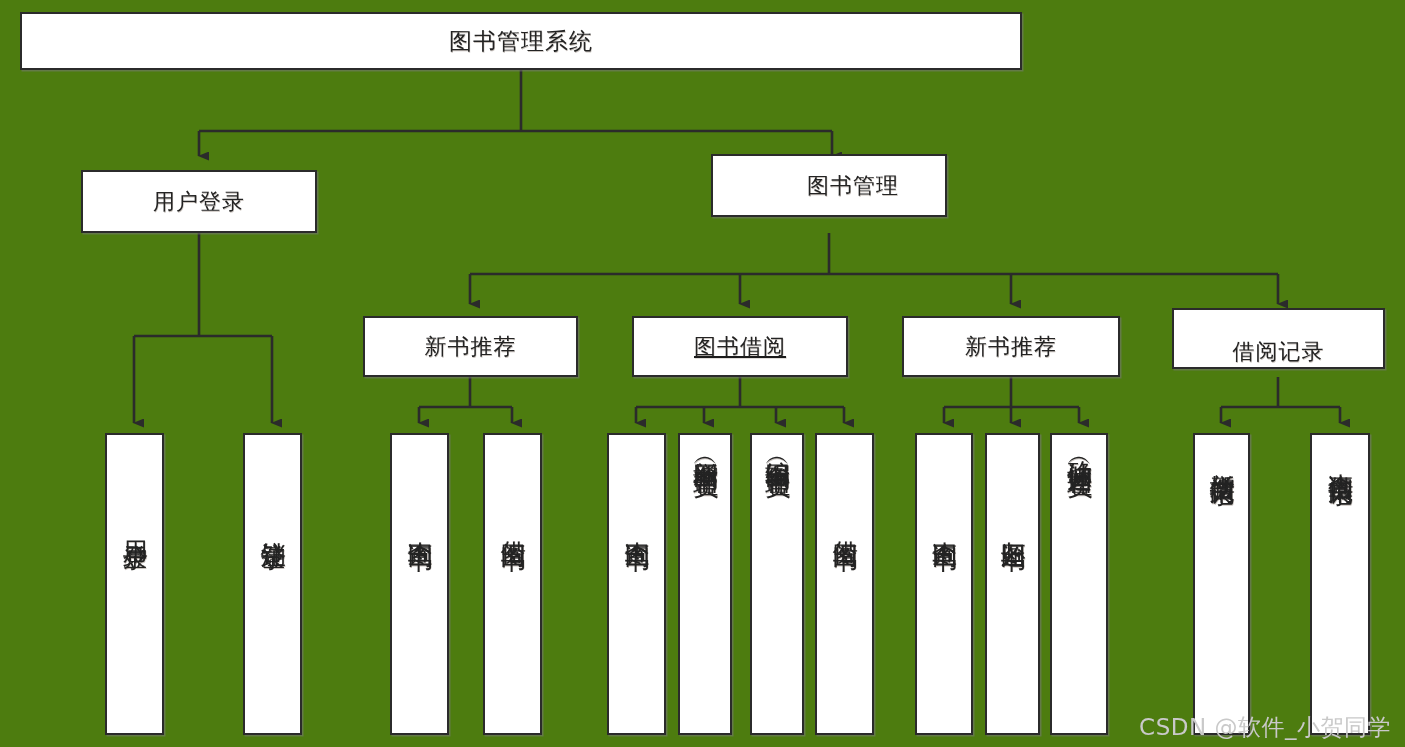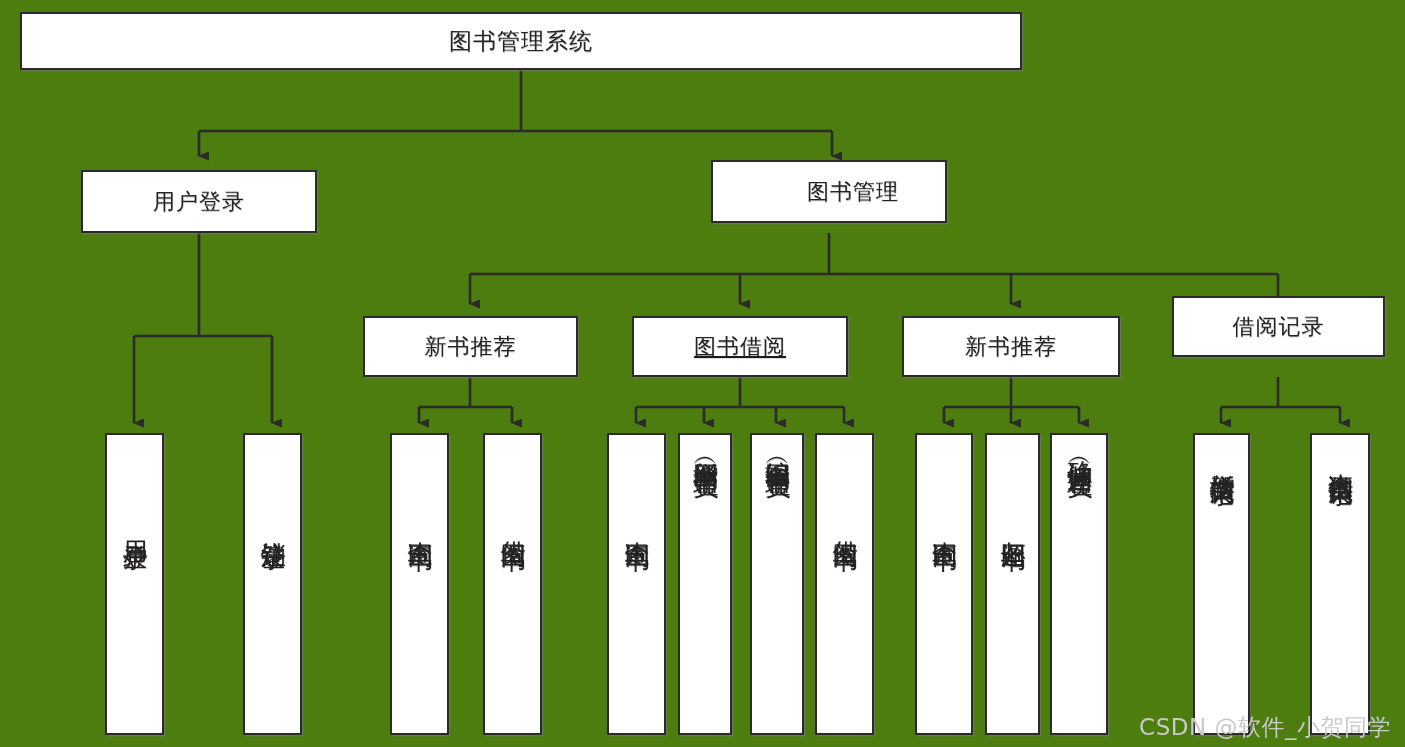--- a/index.html
+++ b/index.html
@@ -121,34 +121,34 @@
     </g>
   </svg>
 
   <div class="node title" style="left:20px;top:12px;width:1002px;height:58px;">
     <span class="lbl">图书管理系统</span>
   </div>
 
   <div class="node" style="left:81px;top:170px;width:236px;height:63px;">
     <span class="lbl">用户登录</span>
   </div>
-  <div class="node" style="left:711px;top:160px;width:236px;height:63px;padding-left:48px;">
+  <div class="node" style="left:711px;top:154px;width:236px;height:63px;padding-left:48px;">
     <span class="lbl">图书管理</span>
   </div>
 
   <div class="node" style="left:363px;top:316px;width:215px;height:61px;">
     <span class="lbl">新书推荐</span>
   </div>
   <div class="node" style="left:632px;top:316px;width:216px;height:61px;text-decoration:underline;">
     <span class="lbl">图书借阅</span>
   </div>
   <div class="node" style="left:902px;top:316px;width:218px;height:61px;">
     <span class="lbl">新书推荐</span>
   </div>
-  <div class="node" style="left:1172px;top:296px;width:213px;height:61px;">
+  <div class="node" style="left:1172px;top:308px;width:213px;height:61px;align-items:flex-end;">
     <span class="lbl">借阅记录</span>
   </div>
 
   <div class="node leaf mid" style="left:105px;top:433px;width:59px;height:302px;">
     <span class="lbl">用户登录</span>
   </div>
   <div class="node leaf mid" style="left:243px;top:433px;width:59px;height:302px;">
     <span class="lbl">注销登录</span>
   </div>
 

